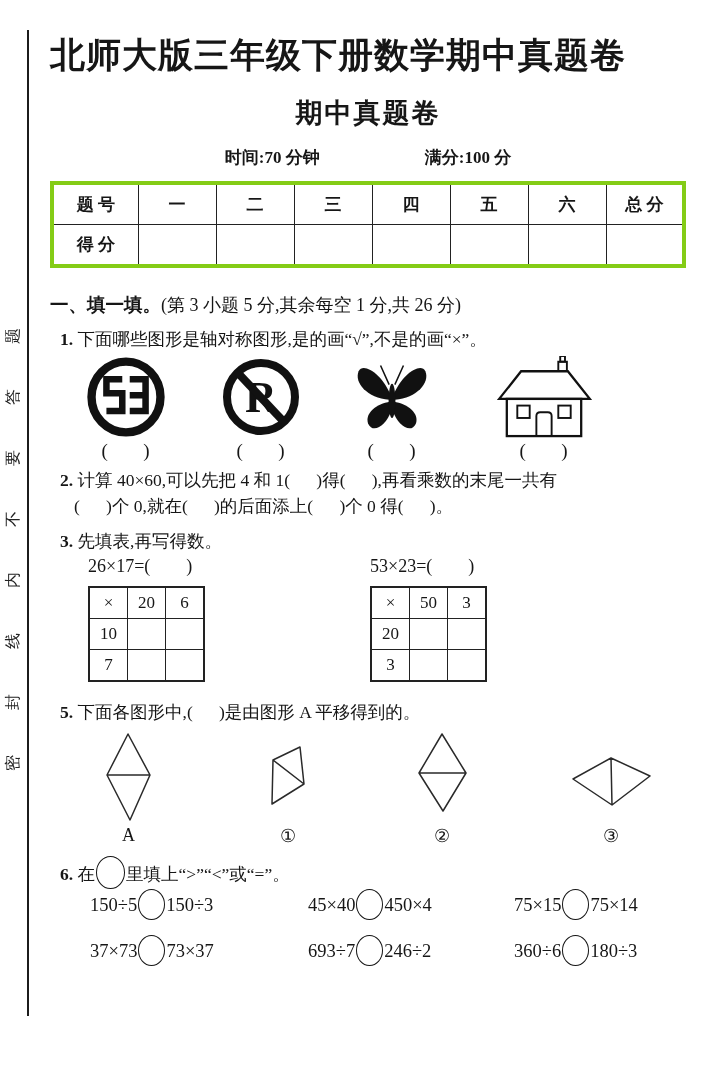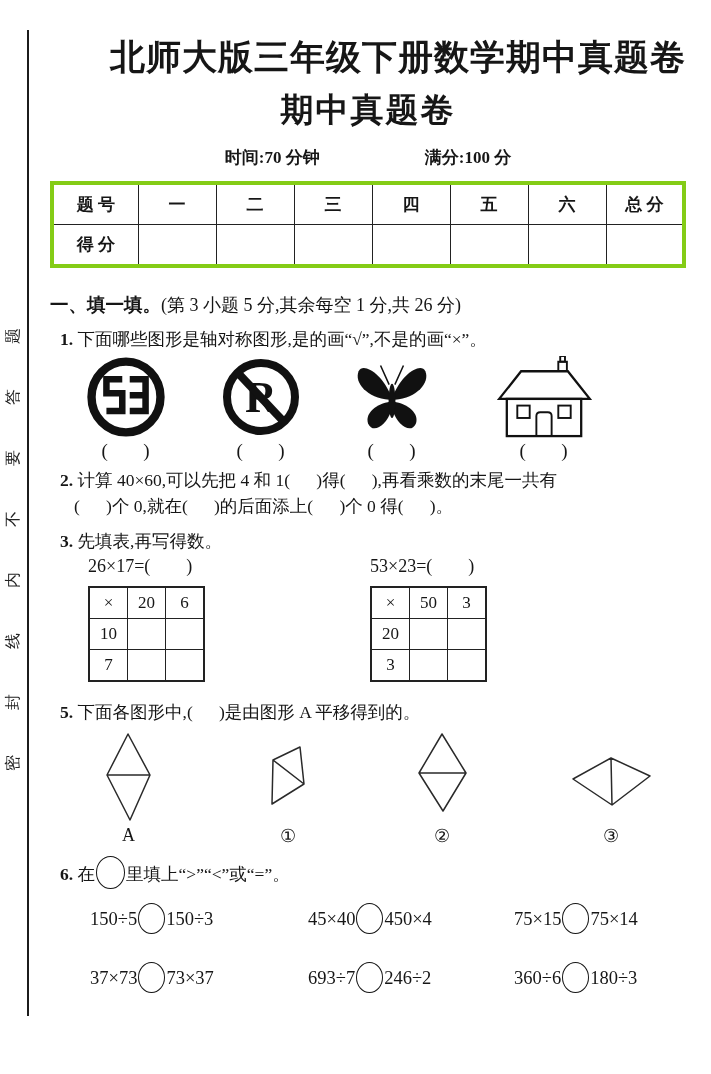--- a/index.html
+++ b/index.html
@@ -8,22 +8,22 @@
     background:#ffffff; color:#161616; overflow:hidden;
     font-family:"Liberation Serif","DejaVu Serif",serif;
   }
   
   .seal-line { position:absolute; left:27px; top:30px; width:2px; height:986px; background:#1c1c1c; }
   .seal-text { position:absolute; left:0px; top:328px; width:26px; display:flex; flex-direction:column; align-items:center; gap:45px; font-size:16px; color:#222; }
   .seal-text span { display:block; transform:rotate(-90deg); line-height:16px; }
 
   .content { position:absolute; left:50px; top:26px; width:636px; }
 
-  .title { margin-top:10px; text-align:right; font-family:Liberation Serif, serif; font-weight:bold; font-size:35px; line-height:44px; letter-spacing:1px; }
-  .subtitle { margin-top:16px; text-align:center; font-family:Liberation Mono, monospace; font-weight:bold; font-size:33px; line-height:34px; letter-spacing:2px; }
+  .title { margin-top:10px; text-align:left; font-family:Liberation Mono, monospace; font-weight:bold; font-size:35px; line-height:44px; letter-spacing:1px; }
+  .subtitle { margin-top:16px; text-align:center; font-family:Liberation Sans, sans-serif; font-weight:bold; font-size:27px; line-height:34px; letter-spacing:2px; }
   .info-row { margin-top:16px; display:flex; justify-content:center; gap:105px; font-weight:bold; font-size:17px; }
 
   table.score { margin-top:12px; width:100%; border-collapse:collapse; border:4px solid #84cc16; table-layout:fixed; }
   table.score td { border:1.4px solid #222; height:39px; text-align:center; font-weight:bold; font-size:17px; padding:0; }
 
   .sec-heading { margin-top:24px; font-size:18px; white-space:pre; }
   .sec-heading b { font-family:"Liberation Sans","DejaVu Sans",sans-serif; font-size:18.5px; }
   .q { margin-top:9px; padding-left:10px; font-size:17.5px; line-height:26px; white-space:pre; }
   .q .qnum { font-weight:bold; }
   .q .wrap2 { padding-left:14px; }
@@ -41,21 +41,21 @@
   table.mult td { border:1.2px solid #222; width:37px; height:30px; text-align:center; font-size:17px; padding:0; }
 
   
   .shapes { position:relative; height:118px; margin-top:4px; }
   .shape { position:absolute; }
   .shape svg path { fill:none; stroke:#2a2a2a; stroke-width:1.5; stroke-linejoin:round; }
   .shape-label { position:absolute; top:96px; font-size:18px; }
 
   
   .circle { display:inline-block; width:25px; height:29px; border:1.7px solid #161616; border-radius:50%; vertical-align:-9px; margin:0 1px; }
-  .cmp-grid { margin-top:14px; padding-left:40px; display:grid; grid-template-columns:218px 206px 1fr; row-gap:28px; font-size:18.5px; }
+  .cmp-grid { padding-left:40px; display:grid; grid-template-columns:218px 206px 1fr; row-gap:15px; font-size:18.5px; }
   .cmp-item { white-space:pre; }
 
   svg { display:block; }
 </style>
 </head>
 <body>
 
 <div class="page">
 
   <div class="seal-line"></div>

